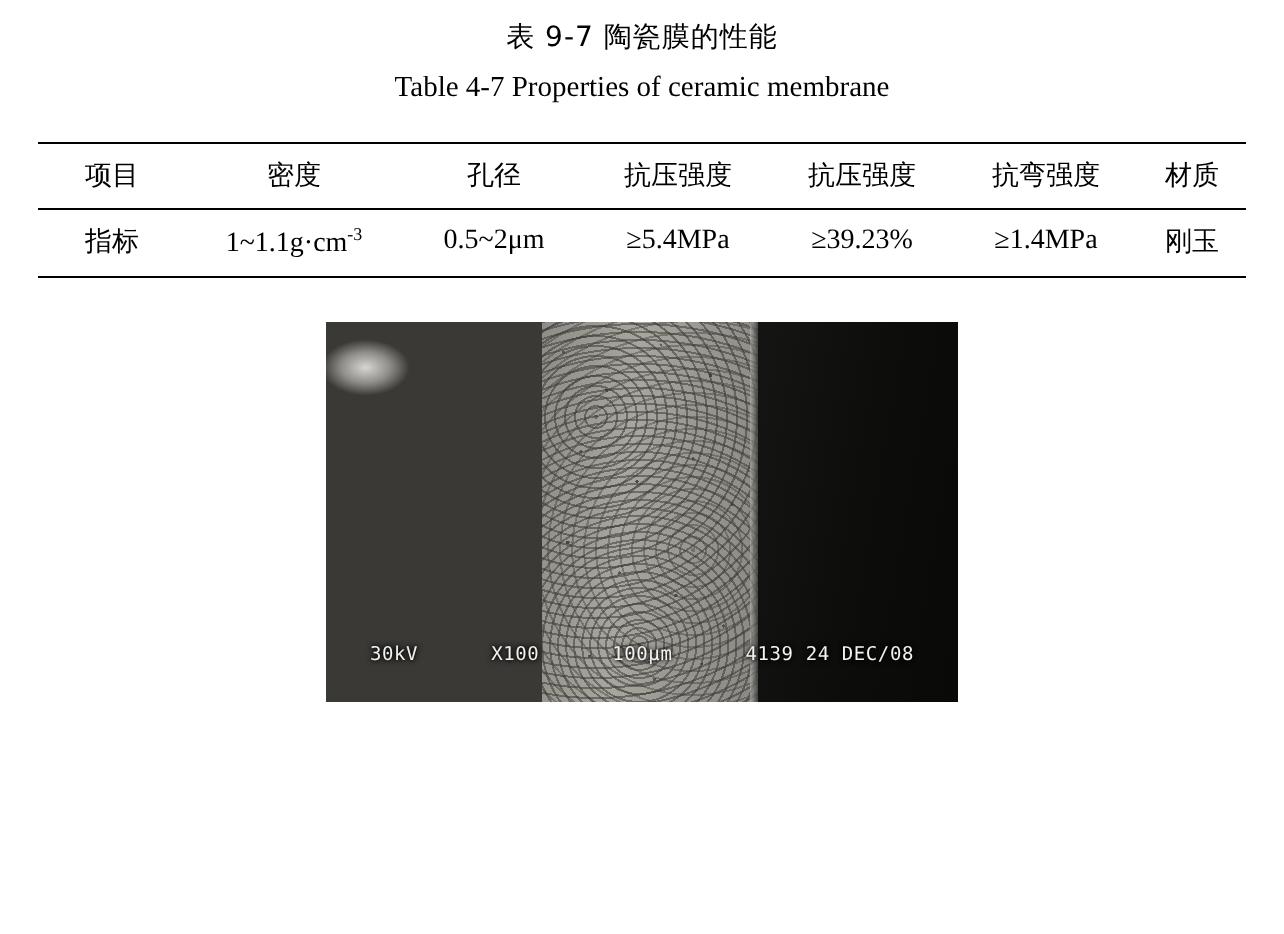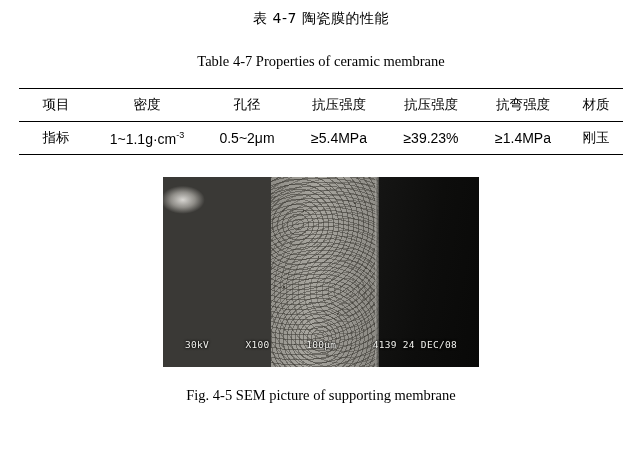--- a/index.html
+++ b/index.html
@@ -28,21 +28,21 @@
   }
   .caption-en {
     text-align: center;
     font-family: "Liberation Serif", serif;
     font-size: 14.5px;
   }
   .table-title {
     margin-top: 10px;
   }
   .table-subtitle {
-    margin-top: 25px;
+    margin-top: 8px;
   }
   table.props {
     border-collapse: collapse;
     width: 576px;
     margin: 18px auto 0 auto;
     table-layout: fixed;
   }
   table.props th, table.props td {
     text-align: center;
     padding: 7px 2px 7px 2px;
@@ -51,21 +51,21 @@
   }
   table.props thead th {
     font-family: Liberation Serif, serif;
     font-size: 13.5px;
     border-top: 1.3px solid #000;
     border-bottom: 0.9px solid #000;
     margin-top: 38px;
   }
   table.props tbody td {
     border-bottom: 1.3px solid #000;
-    font-family: Liberation Sans, sans-serif;
+    font-family: Liberation Serif, serif;
     font-size: 14px;
   }
   table.props tbody td.cjk {
     font-family: Liberation Sans, sans-serif;
     font-size: 13.5px;
   }
   sup {
     font-size: 9px;
     vertical-align: super;
   }
@@ -162,21 +162,21 @@
   }
   .fig-caption-en {
     margin-top: 16px;
   }
 </style>
 </head>
 <body>
 
 <div class="page">
 
-  <div class="caption-cn table-title">表 4-7  陶瓷膜的性能</div>
+  <div class="caption-cn table-title">表 9-7  陶瓷膜的性能</div>
   <div class="caption-en table-subtitle">Table 4-7 Properties of ceramic membrane</div>
 
   <table class="props">
     <thead>
       <tr>
         <th style="width:70px">项目</th>
         <th style="width:104px">密度</th>
         <th style="width:88px">孔径</th>
         <th style="width:88px">抗压强度</th>
         <th style="width:88px">抗压强度</th>
@@ -203,16 +203,15 @@
       <div class="mid"></div>
       <div class="edge"></div>
       <div class="right"></div>
       <div class="caption-bar">
         <span>30kV</span>
         <span>X100</span>
         <span>100µm</span>
         <span>4139 24 DEC/08</span>
       </div>
     </div>
-    <div class="caption-en fig-caption-en">Fig. 4-5 SEM picture of supporting membrane</div>
   </div>
 
 </div>
 
 </body></html>

